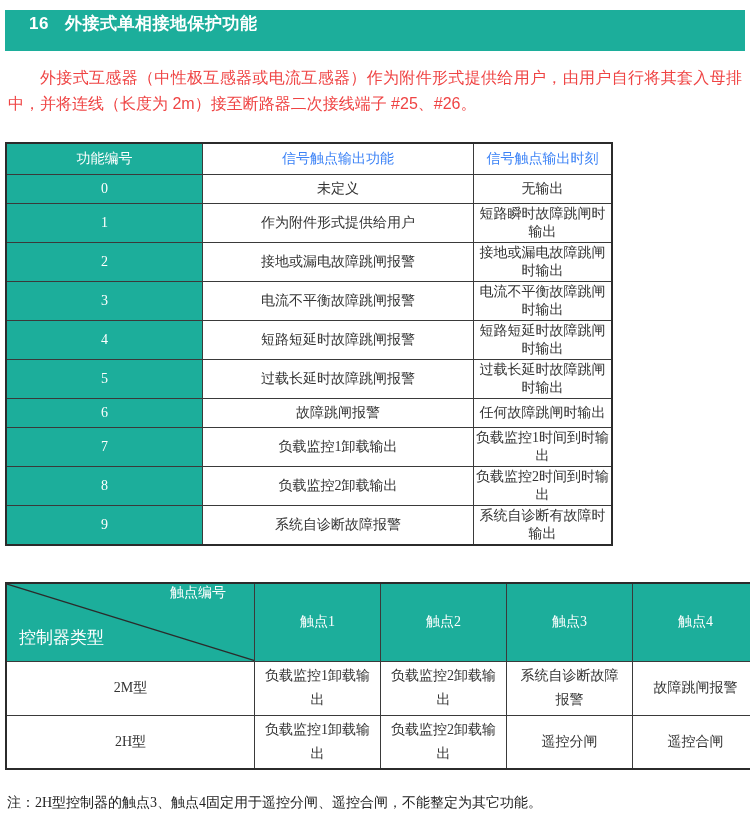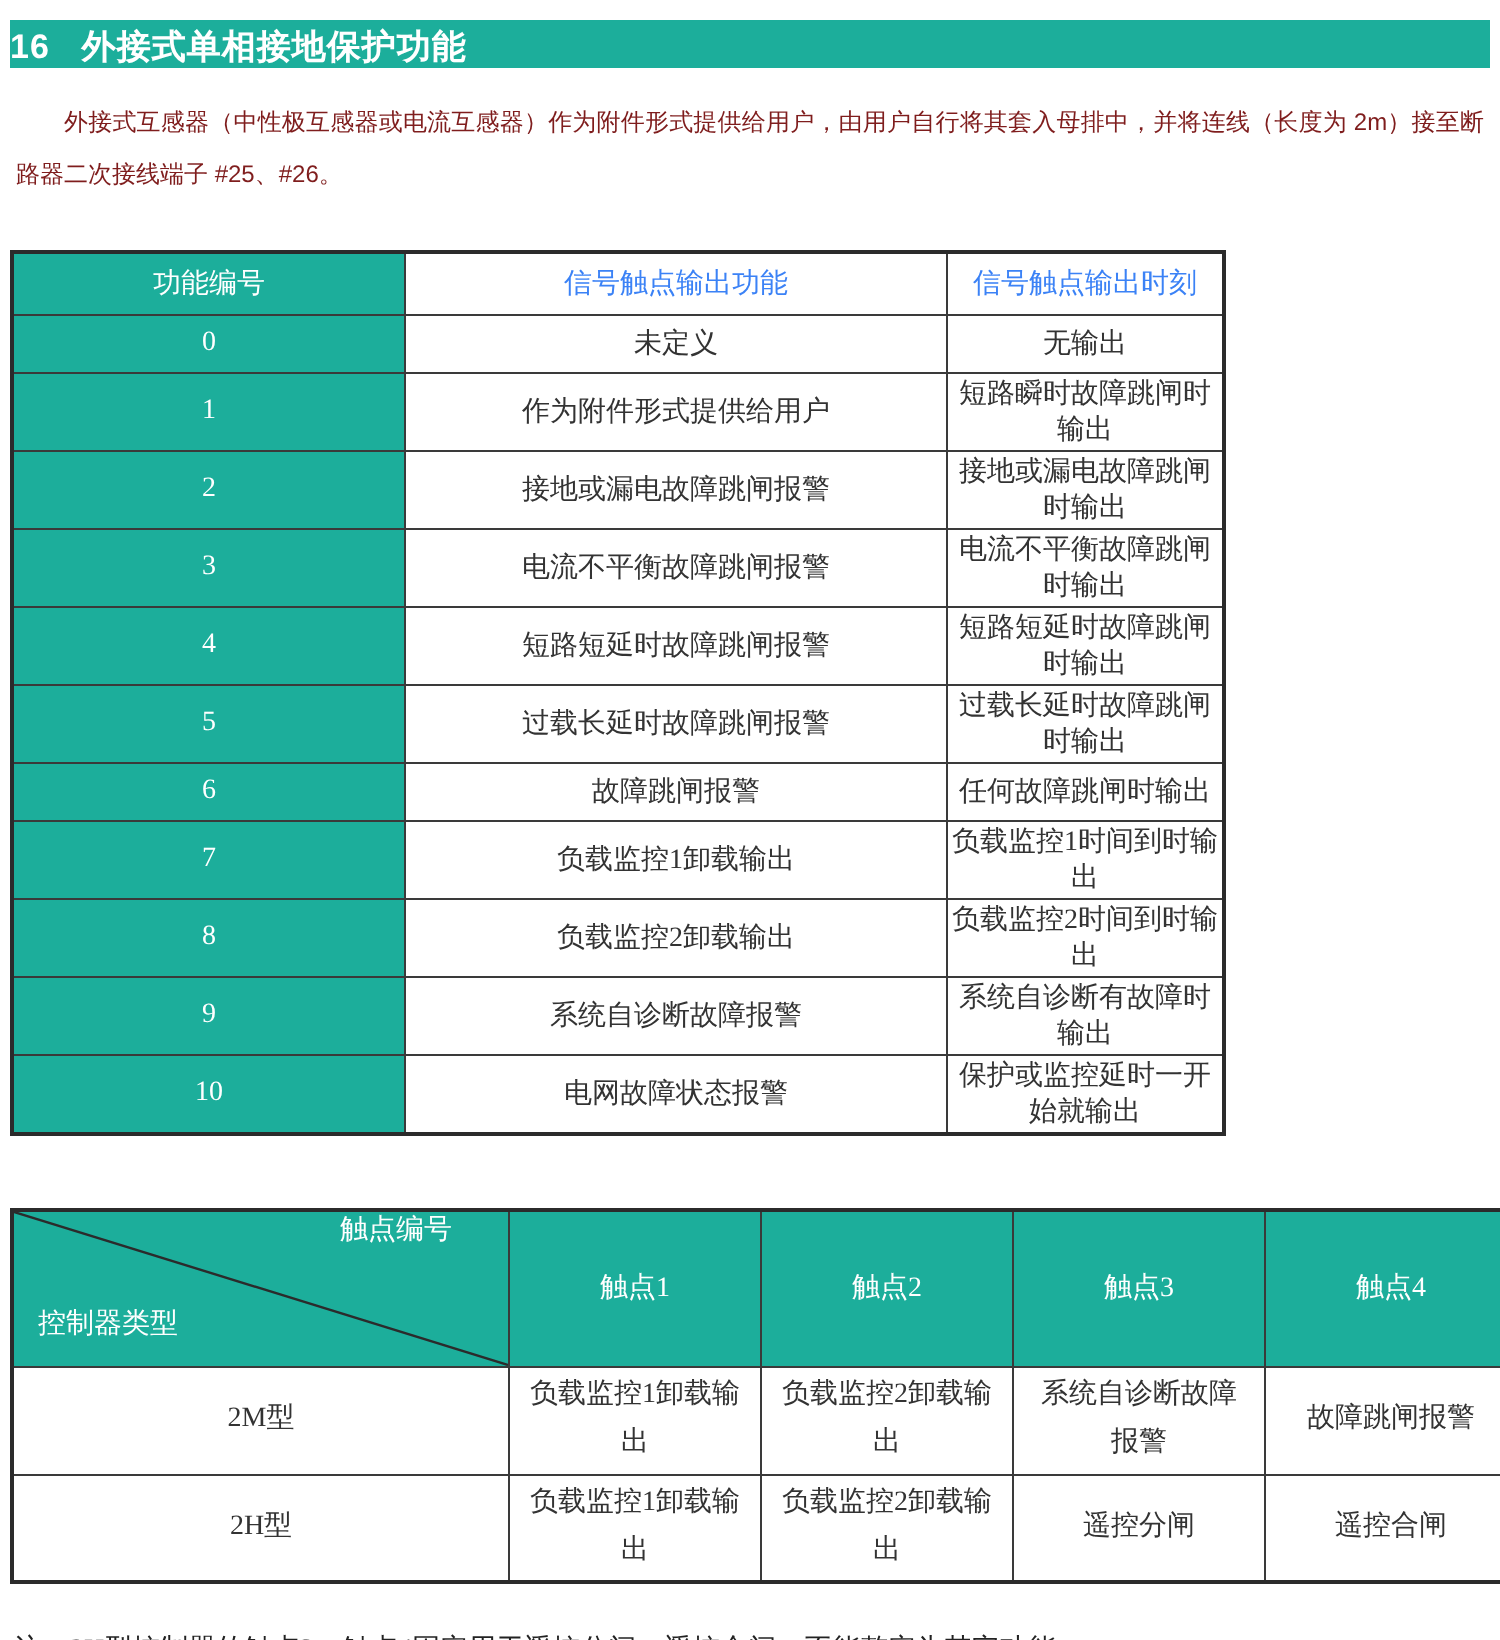--- a/index.html
+++ b/index.html
@@ -11,35 +11,35 @@
   .page {
     width: 740px;
     padding: 10px 5px 0 5px;
     font-family: "Liberation Sans", "DejaVu Sans", sans-serif;
     color: #222222;
   }
   
   .section-bar {
     background: #1cae9b;
     color: #ffffff;
-    height: 24px;
+    height: 41px;
     line-height: 27px;
     font-size: 17px;
     font-weight: bold;
-    padding-left: 0;
+    padding-left: 24px;
     letter-spacing: 0.5px;
   }
   .section-bar .sec-num { margin-right: 16px; }
   
   .para {
     margin: 14px 3px 25px 3px;
-    font-size: 12px;
+    font-size: 16px;
     line-height: 26px;
     text-indent: 2em;
-    color: #7f1d1d;
+    color: #ef4444;
     text-align: justify;
   }
   #bar17 { margin-bottom: 12px; }
   
   table {
     border-collapse: collapse;
     width: 608px;
     font-family: "Liberation Serif", "DejaVu Serif", serif;
     font-size: 14px;
     color: #333333;
@@ -85,21 +85,21 @@
   .corner-top {
     position: absolute;
     top: 0; right: 28px;
     color: #ffffff;
     font-size: 14px;
   }
   .corner-bottom {
     position: absolute;
     bottom: 12px; left: 12px;
     color: #ffffff;
-    font-size: 14px;
+    font-size: 17px;
   }
   
   .note {
     font-family: "Liberation Serif", "DejaVu Serif", serif;
     font-size: 14px;
     color: #222222;
     margin: 0 0 16px 2px;
   }
 </style>
 </head>
@@ -164,25 +164,20 @@
         </tr>
         <tr>
           <td class="teal-cell">8</td>
           <td>负载监控2卸载输出</td>
           <td>负载监控2时间到时输出</td>
         </tr>
         <tr>
           <td class="teal-cell">9</td>
           <td>系统自诊断故障报警</td>
           <td>系统自诊断有故障时输出</td>
-        </tr>
-        <tr>
-          <td class="teal-cell">10</td>
-          <td>电网故障状态报警</td>
-          <td>保护或监控延时一开始就输出</td>
         </tr>
       </tbody>
   </table>
 
 
   <table id="table18">
     <thead>
       <tr>
         <th class="teal-cell corner-cell col-type">
           <svg viewBox="0 0 100 100" preserveAspectRatio="none">

